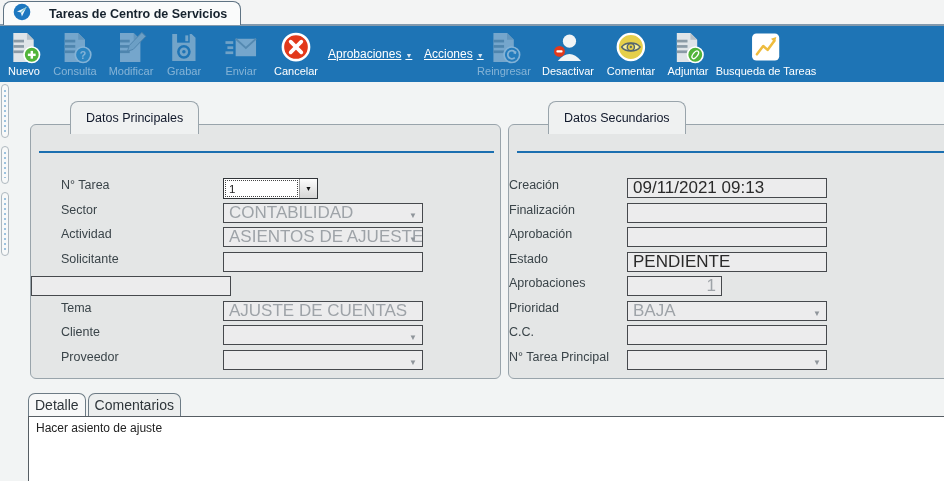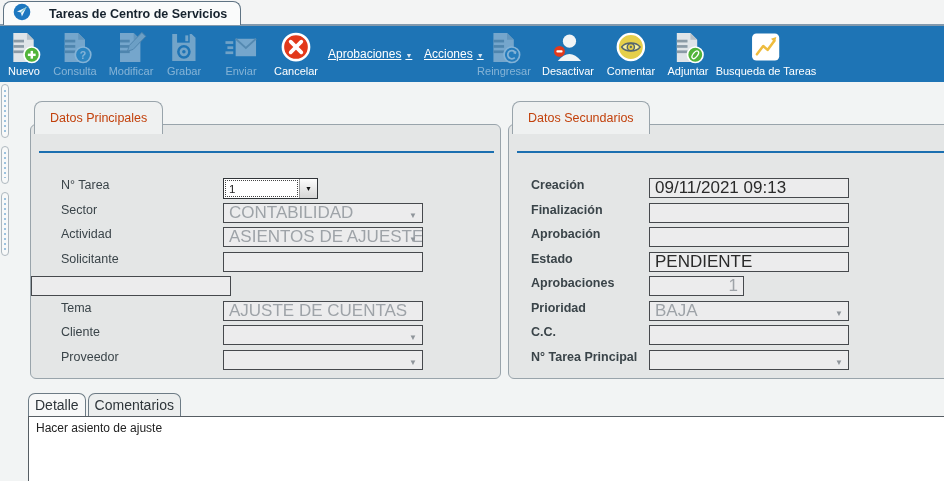--- a/index.html
+++ b/index.html
@@ -26,27 +26,27 @@
   .tmenu{position:absolute;top:16px;height:24px;display:flex;align-items:center;gap:4px;
          color:#fff;font-size:12px;white-space:nowrap;cursor:default;text-decoration:underline;}
   .tmenu .dd-arrow::after{content:"▼";font-size:7px;color:#d8e6f2;}
 
   
   .gpanel{position:absolute;box-sizing:border-box;background:#e4e6e6;
           border:1px solid #99a4ab;border-radius:6px;}
   .gtab{position:absolute;height:25px;box-sizing:border-box;z-index:3;
         display:flex;align-items:center;padding:16px 15px;
         background:#eff1f1;border:1px solid #99a4ab;border-bottom:none;
-        border-radius:8px 8px 0 0;font-size:12.5px;color:#c2410c;}
+        border-radius:8px 8px 0 0;font-size:12.5px;color:#0f172a;margin-left:36px;}
   .gline{position:absolute;height:2px;background:#1b6fb0;}
   .rows{position:absolute;left:0;right:0;display:flex;flex-direction:column;gap:4.5px;}
   .frow{display:flex;height:20px;}
   .flabel{font-size:12.5px;color:#3a4449;white-space:nowrap;}
   .p1 .flabel{margin-left:30px;width:162px;}
-  .p2 .flabel{margin-left:22px;width:118px;font-weight:bold;}
+  .p2 .flabel{width:118px;}
   .field{position:relative;box-sizing:border-box;width:200px;height:20px;
          background:#ececed;border:1.5px solid #46494d;
          font-size:17px;color:#2a2a2a;display:flex;align-items:center;
          padding:0 5px;white-space:nowrap;overflow:hidden;}
   .field.gray{color:#9ea3a8;}
   .field.narrow{width:95px;justify-content:flex-end;}
   .field .arrow{position:absolute;right:5px;top:50%;transform:translateY(-50%);}
   .field .arrow::after{content:"▼";font-size:8px;color:#8f959b;}
   
   .combo{position:relative;box-sizing:border-box;width:95px;height:21px;

